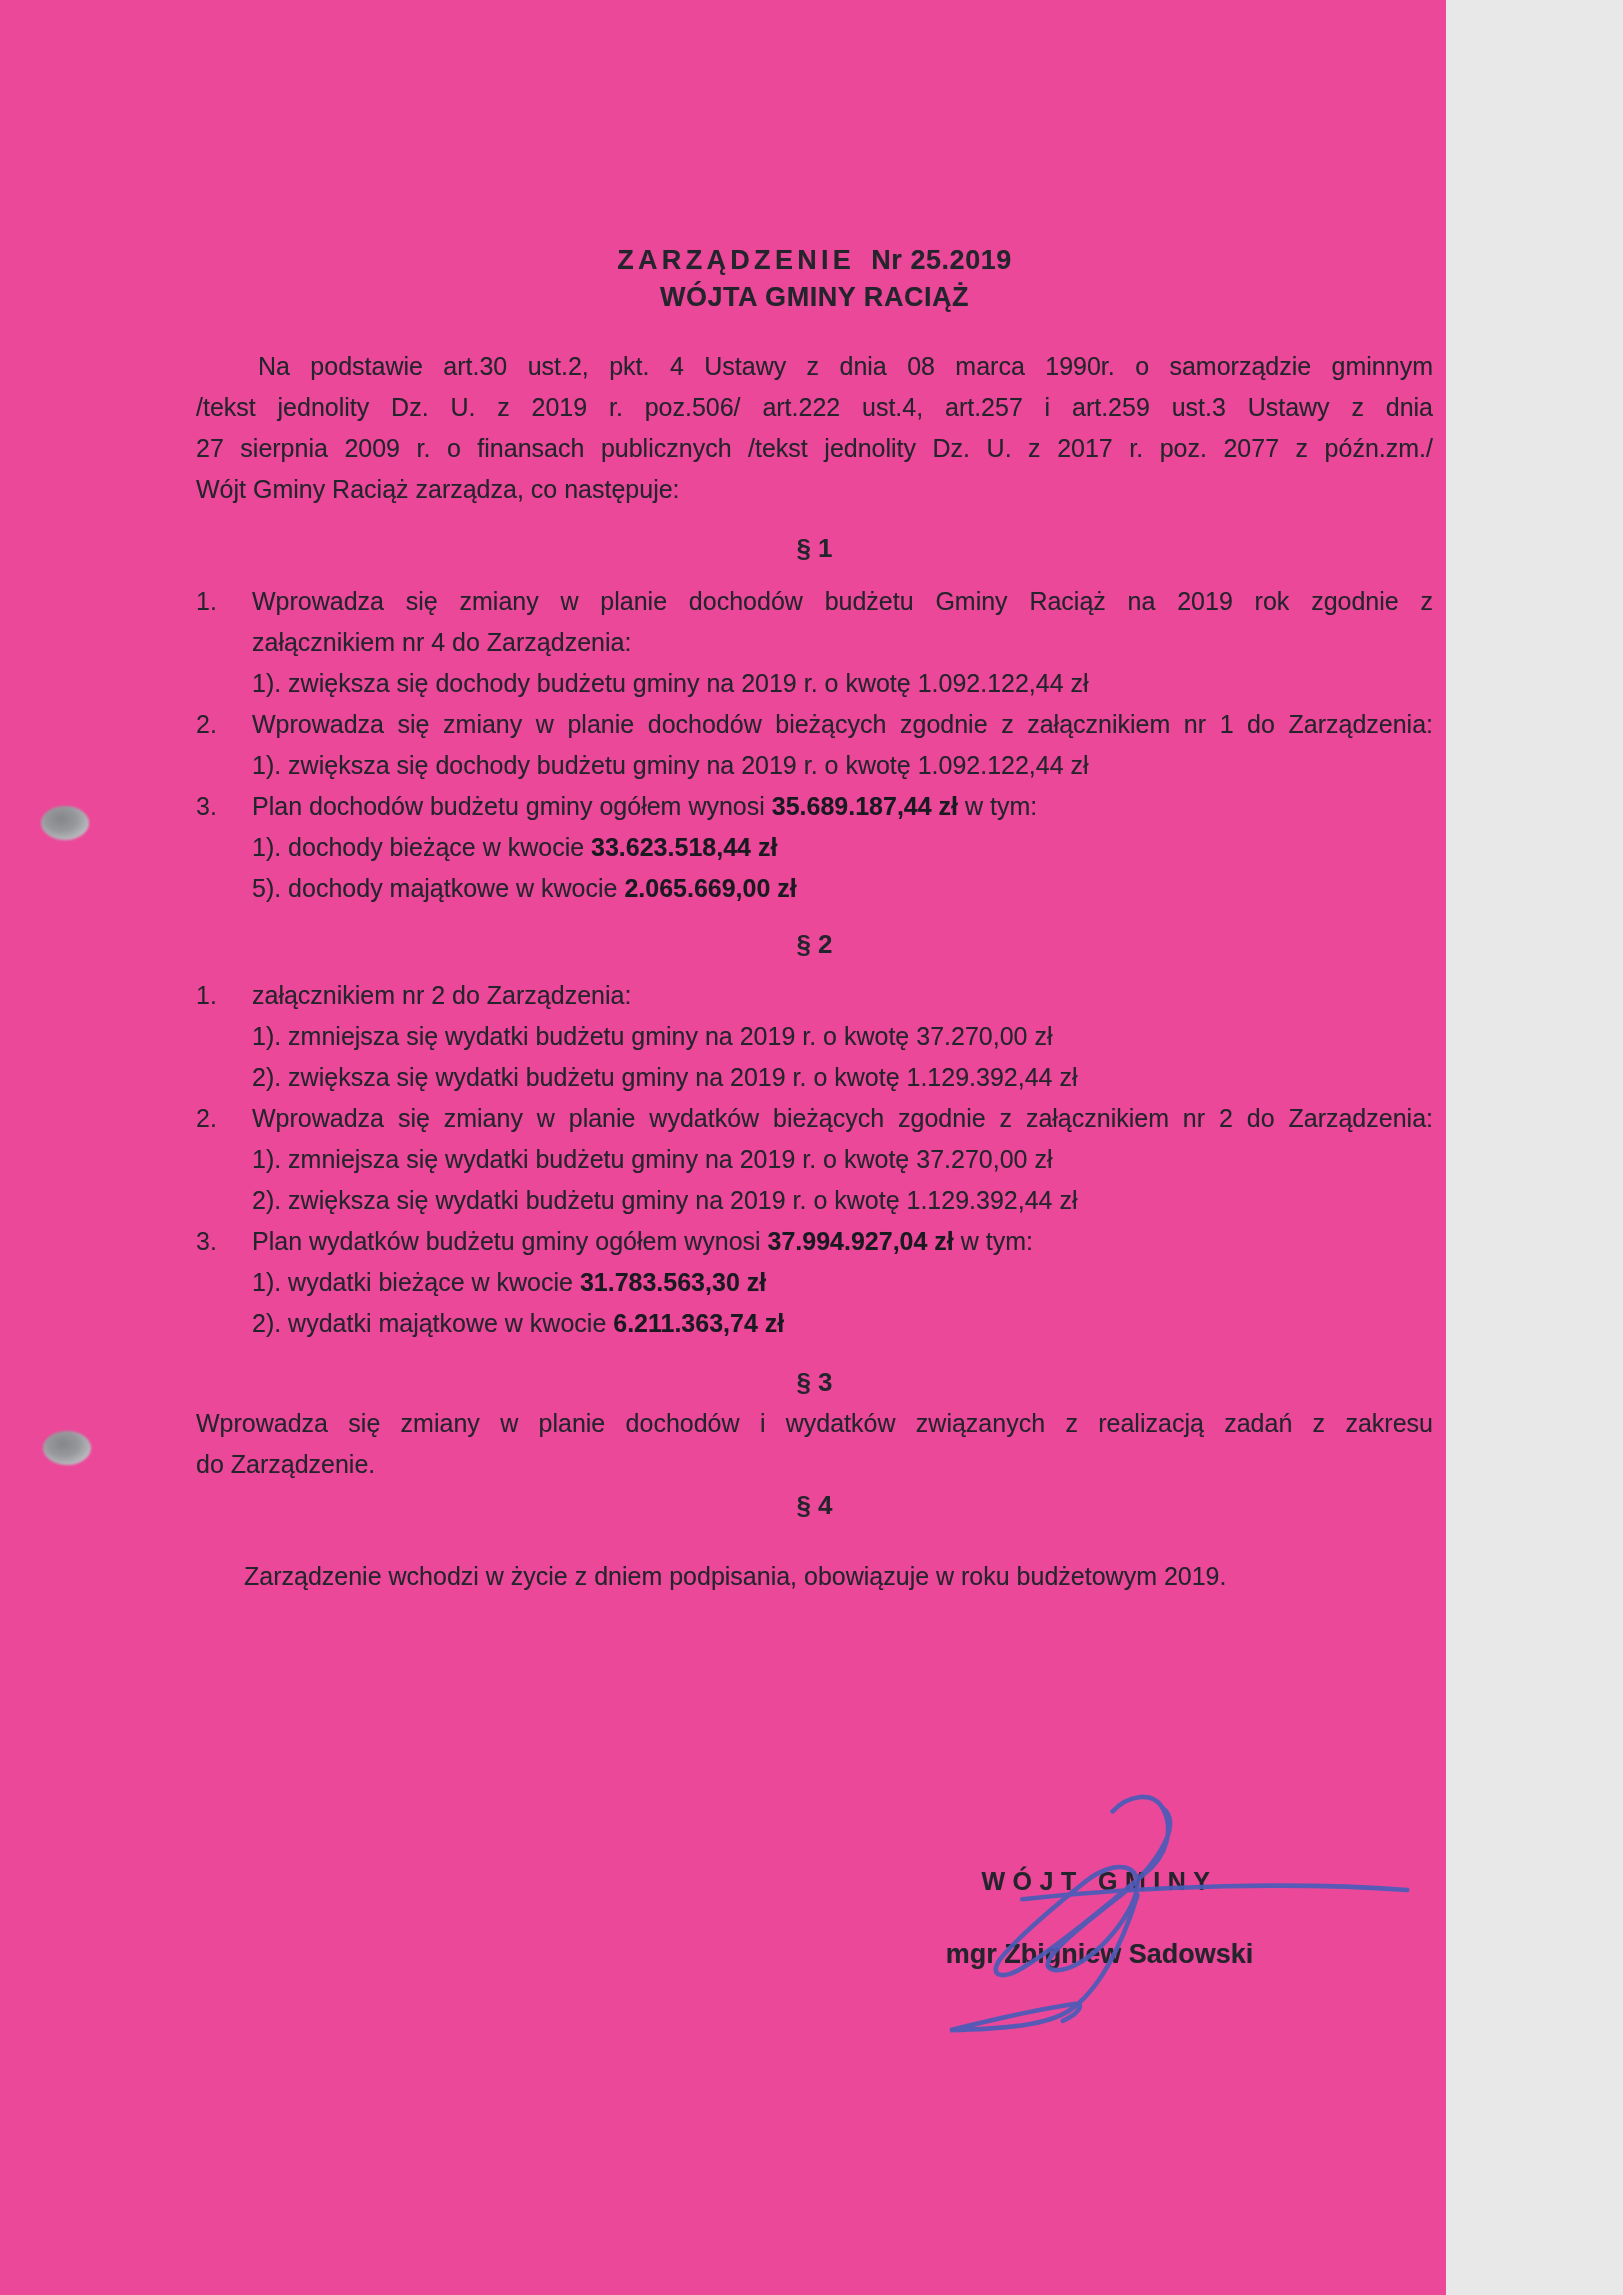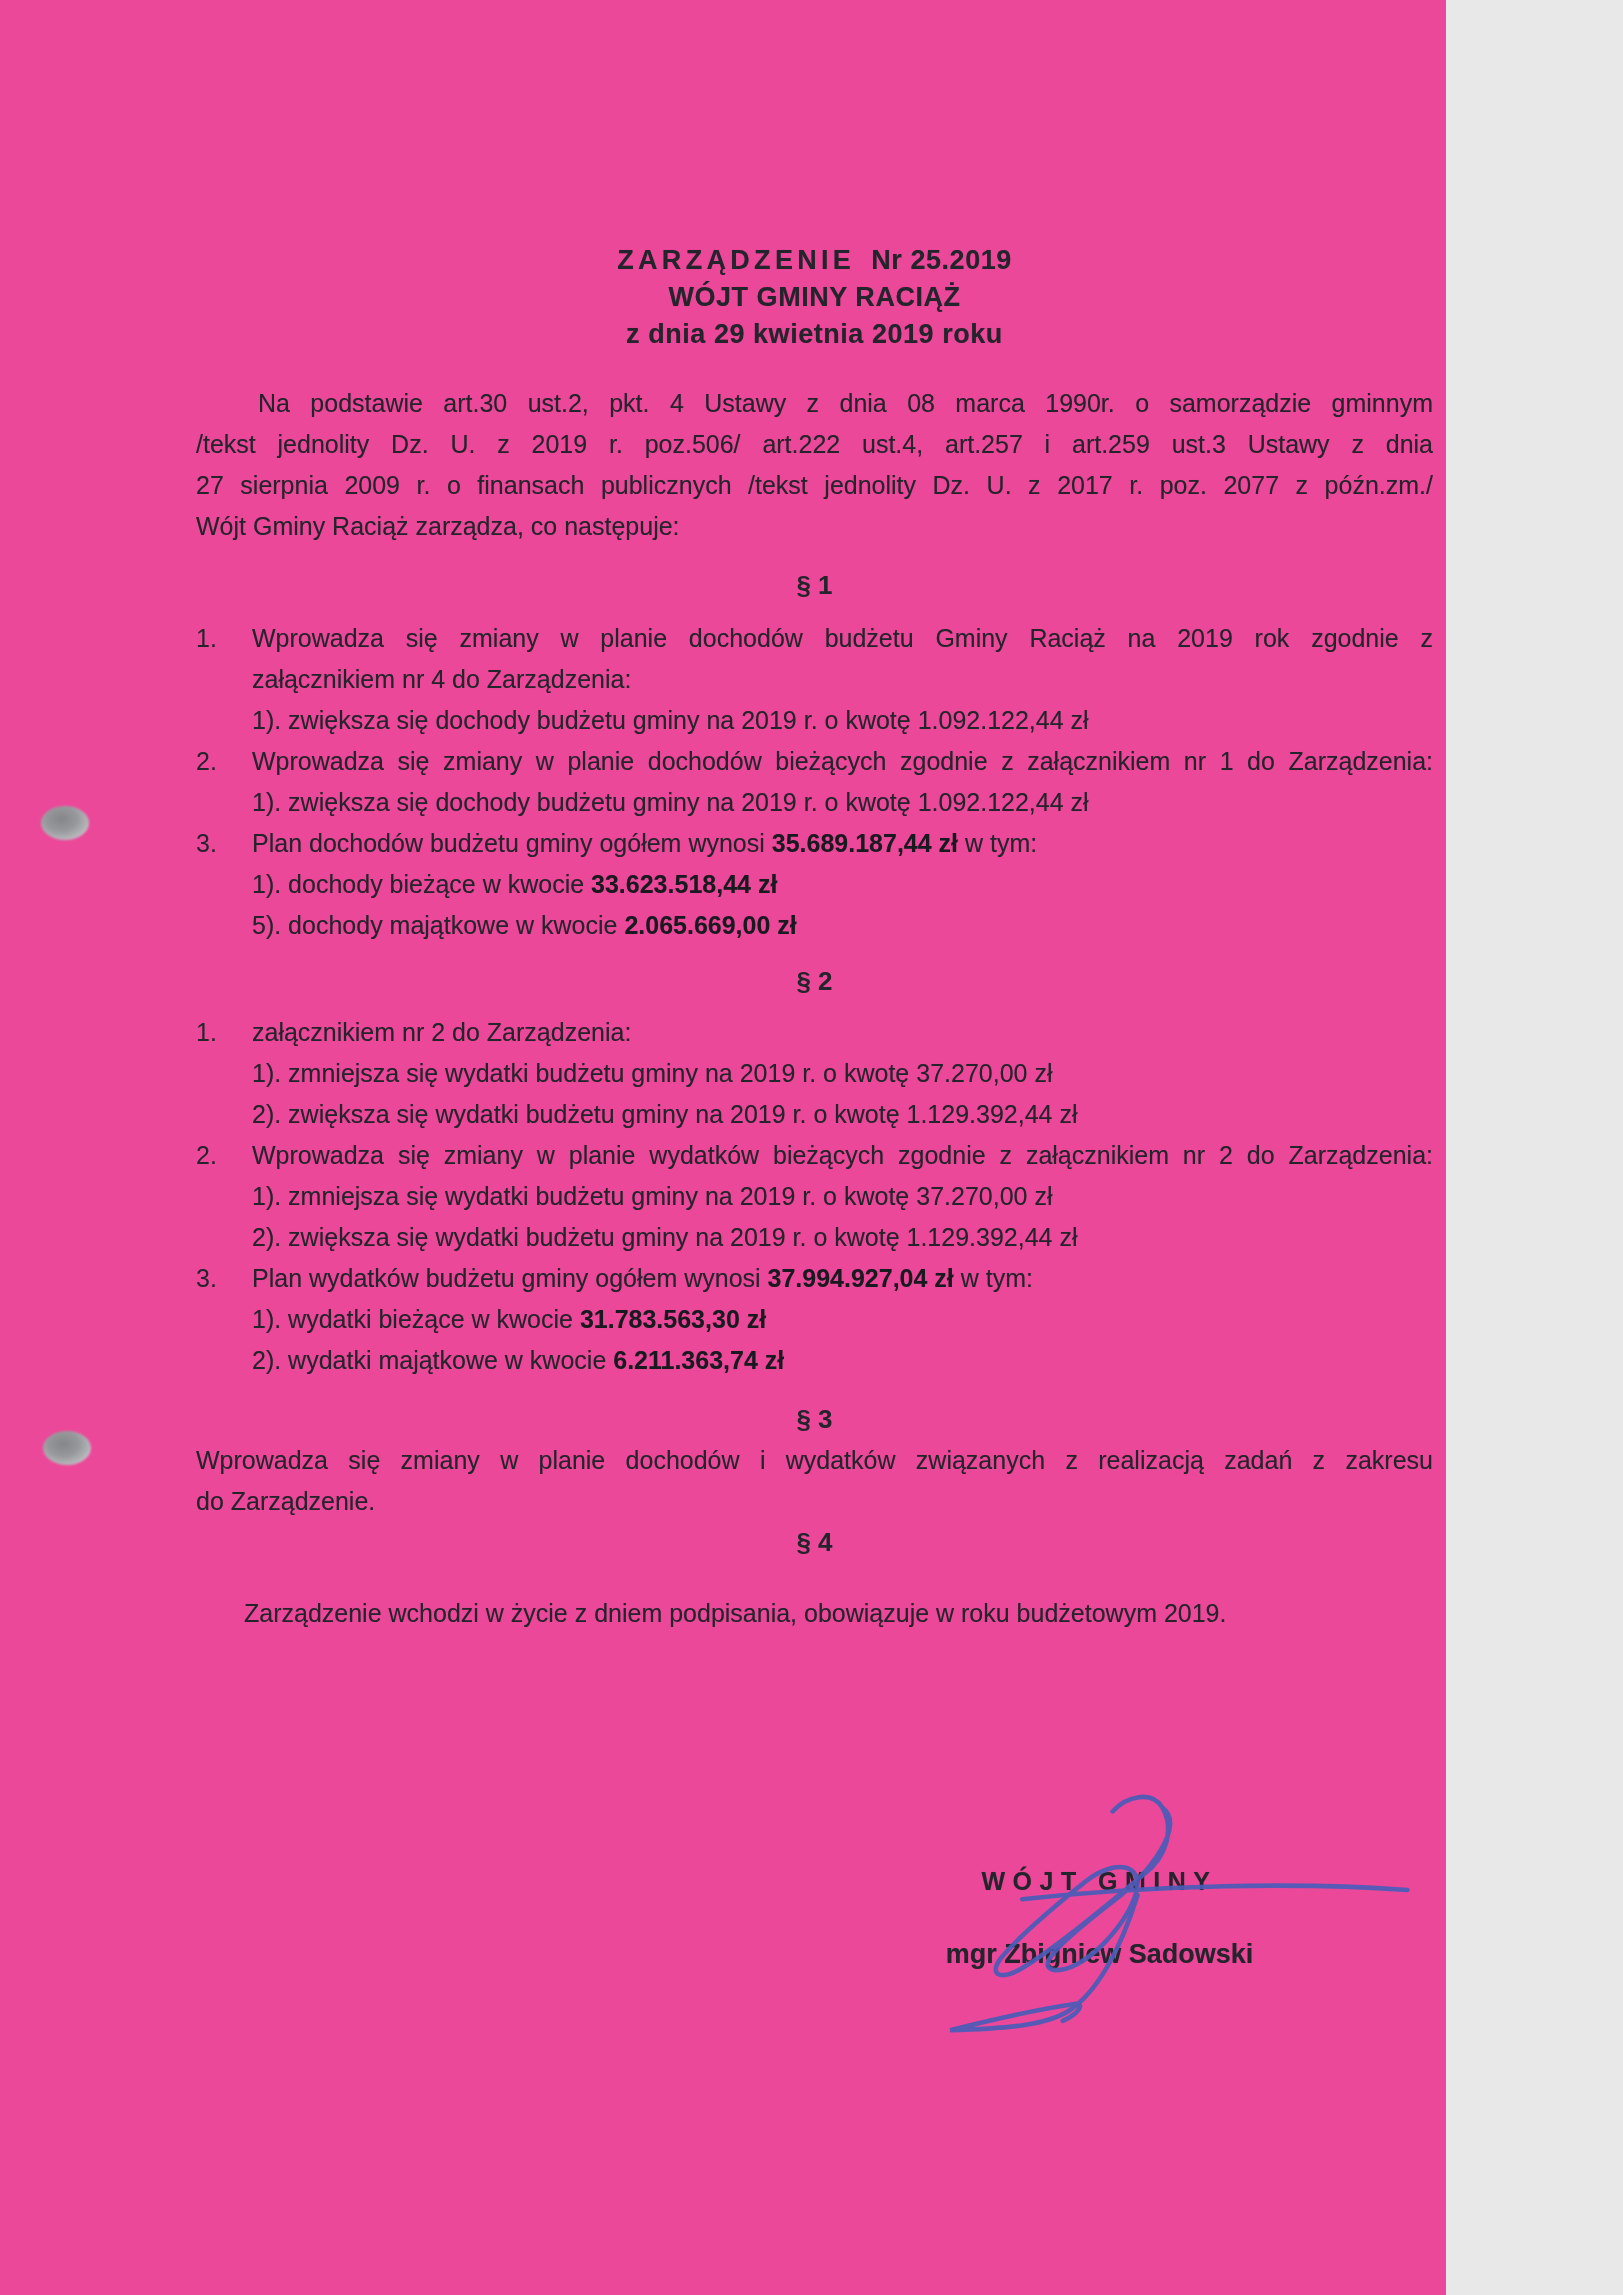--- a/index.html
+++ b/index.html
@@ -51,22 +51,21 @@
 
   <div class="hole-punch top"></div>
   <div class="hole-punch bottom"></div>
   <div class="scan-streak"></div>
 
   <div class="content">
     <div class="title-line">
       <span class="spread">ZARZĄDZENIE</span>&nbsp;
       <span>Nr 25.2019</span>
     </div>
-    <div class="title-line">WÓJT GMINY RACIĄŻ</div>
-    <div class="title-line">z dnia 29 kwietnia 2019 roku</div>
+    <div class="title-line">WÓJTA GMINY RACIĄŻ</div>
 
 
     <div id="body">
         <div class="preamble">
           <div class="line fill ind"><span>Na podstawie art.30 ust.2, pkt. 4 Ustawy z dnia 08 marca 1990r. o samorządzie gminnym</span></div>
           <div class="line fill"><span>/tekst jednolity Dz. U. z 2019 r. poz.506/ art.222 ust.4, art.257 i art.259 ust.3 Ustawy z dnia</span></div>
           <div class="line fill"><span>27 sierpnia 2009 r. o finansach publicznych /tekst jednolity Dz. U. z 2017 r. poz. 2077 z późn.zm./</span></div>
           <div class="line"><span>Wójt Gminy Raciąż zarządza, co następuje:</span></div>
         </div>
         <div class="section sec-0">

